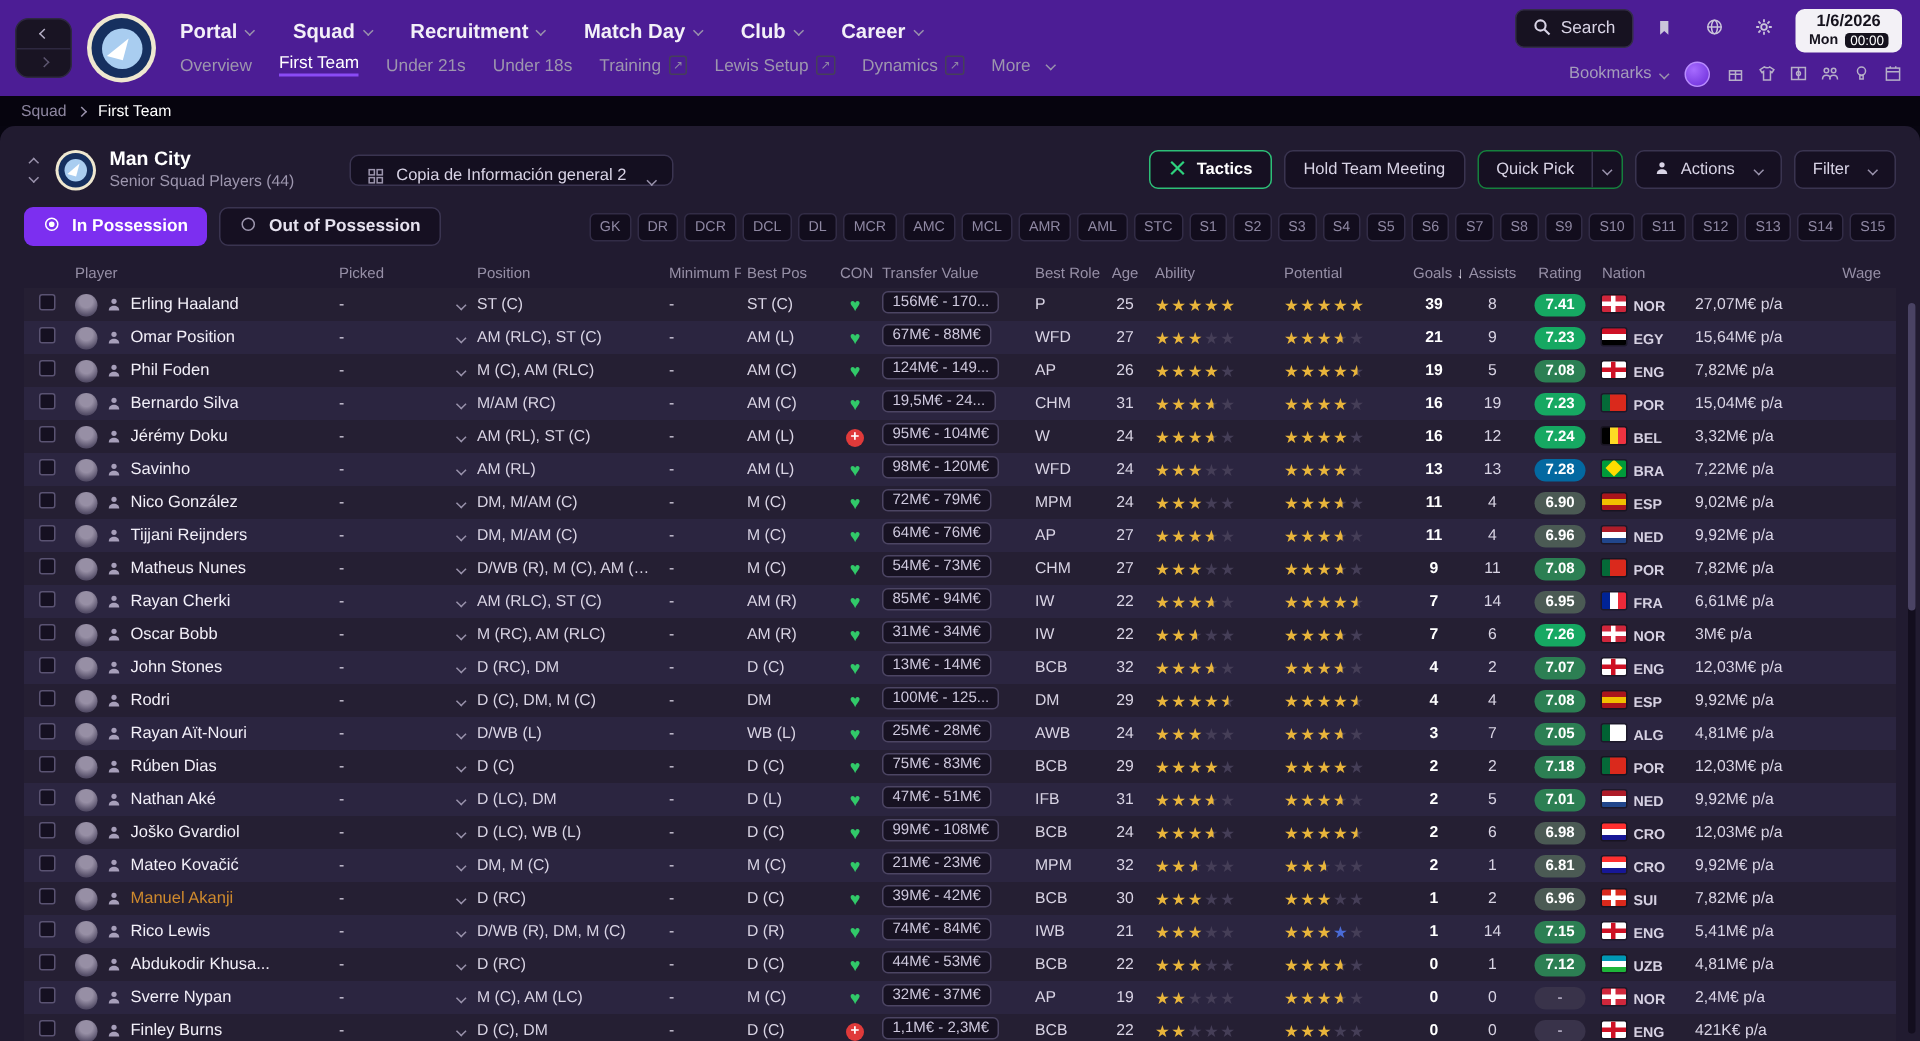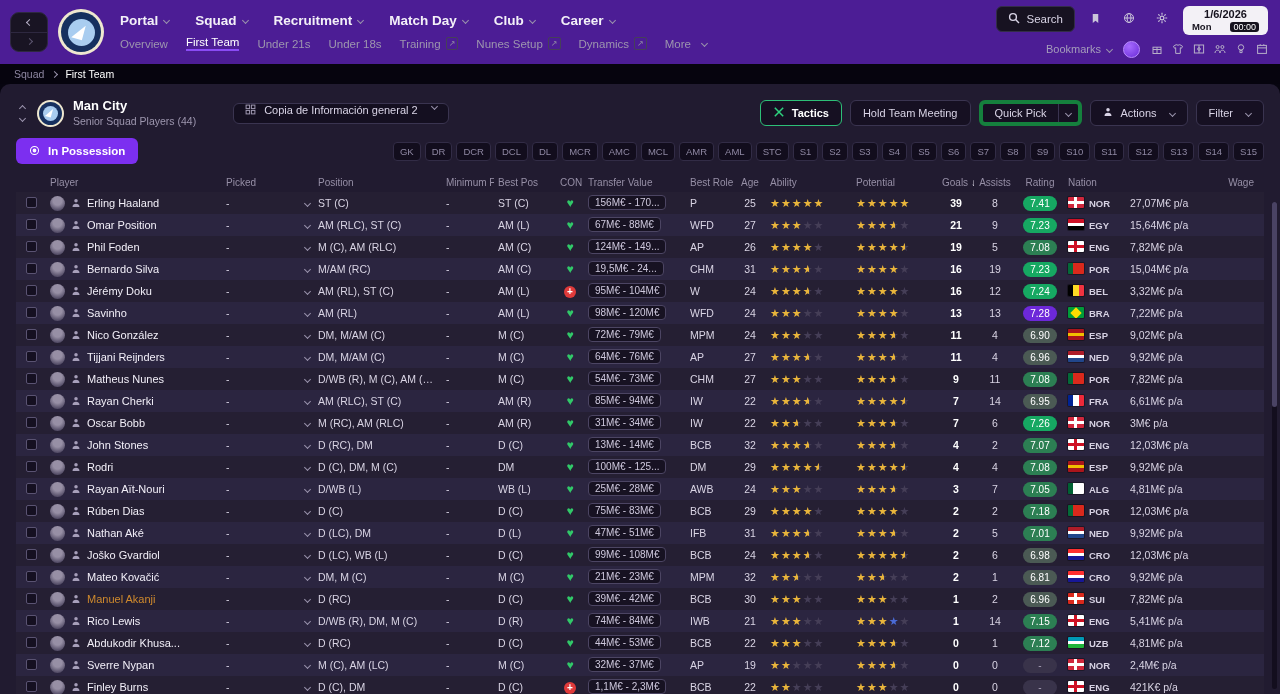--- a/index.html
+++ b/index.html
@@ -29,21 +29,21 @@
   .sub-menu{display:flex;gap:18px;align-items:center}
   .sub-item{display:flex;align-items:center;gap:5px;font-size:11.5px;color:#9d96ae}
   .sub-item.active .lbl{color:#fff;border-bottom:2px solid #8a4bf5;padding-bottom:1px}
   .ext{font-size:8px;border:1px solid #46405a;border-radius:2px;padding:0 2px;color:#8f88a3;line-height:11px}
   .top-right{margin-left:auto;display:flex;flex-direction:column;justify-content:center;gap:6px;padding-right:12px}
   .tr-row1{display:flex;gap:9px;justify-content:flex-end}
   .search-btn{height:26px;background:#171221;border:1px solid #332d47;border-radius:6px;display:flex;align-items:center;gap:7px;padding:0 11px;color:#d9d4e6;font-size:11.5px}
   .icon-btn{width:24px;height:24px;display:flex;align-items:center;justify-content:center;color:#cac4da}
   .date-box{background:#f3f1f6;border-radius:6px;padding:2px 9px;text-align:center;color:#15121d;line-height:1.2;min-width:62px}
   .d1{font-weight:bold;font-size:11px}
-  .d2{display:flex;gap:19px;justify-content:center;align-items:center;font-size:9.5px}
+  .d2{display:flex;gap:5px;justify-content:center;align-items:center;font-size:9.5px}
   .d2 .day{font-weight:bold}
   .d2 .time{background:#15121d;color:#fff;border-radius:3px;padding:0 3px;font-size:9px}
   .continue-btn{height:30px;min-width:152px;border-radius:8px;background:linear-gradient(180deg,#a055fa,#7c2ff0);border:1px solid #b77dff;display:flex;align-items:center;color:#fff;font-weight:bold;font-size:12.5px;padding:0 11px;justify-content:space-between}
   .cont-arrows{font-size:15px;letter-spacing:-2px;border-left:1px solid rgba(255,255,255,.35);padding-left:9px}
   .tr-row2{display:flex;align-items:center;gap:11px;justify-content:flex-end}
   .bm-label{display:flex;align-items:center;color:#a59dbb;font-size:11px}
   .profile-badge{width:17px;height:17px;border-radius:50%;background:radial-gradient(circle at 35% 30%,#a66bff,#6a2bd8);border:1px solid #b98cff}
   .quick-icons{display:flex;gap:9px;align-items:center}
   .qicon{color:#b6afc8;display:flex}
   
@@ -52,26 +52,26 @@
   .bc-dim{color:#8d86a0}
   .bc-cur{color:#fff}
   
   .panel{margin:0 0;height:610px;background:#211b30;border-radius:10px 10px 0 0;padding:8px 16px 0;position:relative}
   .panel-header{display:flex;align-items:center;gap:9px;height:42px}
   .collapse{display:flex;flex-direction:column;gap:5px;align-items:center;width:12px}
   .collapse .chev{margin:0}
   .titles{line-height:1.25}
   .club-name{font-size:13px;font-weight:bold;color:#fff}
   .squad-sub{font-size:10.5px;color:#9d96ae}
-  .view-dd{margin-left:28px;height:21px;background:#140f20;border:1px solid #3a3450;border-radius:6px;display:flex;align-items:flex-start;gap:8px;padding:0 11px;color:#d9d4e6;font-size:11px}
+  .view-dd{margin-left:28px;height:21px;background:#140f20;border:1px solid #3a3450;border-radius:6px;display:flex;align-items:flex-end;gap:8px;padding:0 11px;color:#d9d4e6;font-size:11px}
   .grid-ic{color:#9d96ae;display:flex}
   .hdr-buttons{margin-left:auto;display:flex;gap:8px;align-items:center}
   .btn{height:26px;border-radius:6px;border:1px solid #3a3450;background:#161022;color:#d9d4e6;font-size:11px;display:flex;align-items:center;gap:7px;padding:0 12px;font-family:inherit}
   .btn.tactics{border-color:#2dbf77;color:#fff;font-weight:bold}
-  .split{display:flex;height:26px;border:4px solid #15803d;border-radius:6px;overflow:hidden;background:#161022;color:#d9d4e6;font-size:11px}
+  .split{display:flex;height:26px;border:1px solid #15803d;border-radius:6px;overflow:hidden;background:#161022;color:#d9d4e6;font-size:11px}
   .split .main{display:flex;align-items:center;padding:0 12px}
   .split .dd{display:flex;align-items:center;padding:0 7px;border-left:1px solid #3a3450}
   .split .dd .chev{margin:0}
   
   .tabs-row{display:flex;align-items:center;gap:8px;margin:3px 0 7px;height:28px}
   .tab{height:26px;border-radius:6px;display:flex;align-items:center;gap:8px;padding:0 13px;font-weight:bold;font-size:11.5px}
   .tab-in{background:#7c2ff0;color:#fff}
   .tab-out{background:#161022;border:1px solid #3a3450;color:#e6e2ef}
   .tab-out .ric{color:#9d96ae}
   .pos-filters{margin-left:auto;display:flex;gap:4px}
@@ -99,21 +99,21 @@
   .med{display:inline-flex;width:12px;height:12px;border-radius:50%;background:#e03a3a;color:#fff;font-weight:bold;font-size:10px;line-height:12px;justify-content:center}
   .vpill{display:inline-block;max-width:95px;overflow:hidden;text-overflow:ellipsis;border:1px solid #4c4563;background:#171222;border-radius:4px;padding:1px 6px;font-size:10px;color:#cfc9de;white-space:nowrap}
   .stars{white-space:nowrap;font-size:11px;letter-spacing:1px}
   .s-full{color:#e9b53b}
   .s-blue{color:#4a6bd6}
   .s-empty{color:#453e57}
   .half{position:relative;display:inline-block}
   .half .b{color:#453e57}
   .half .f{position:absolute;left:0;top:0;width:55%;overflow:hidden;color:#e9b53b}
   .goalsv{font-weight:bold;color:#fff}
-  .badge{display:inline-block;min-width:34px;padding:2px 4px;border-radius:9px;font-size:10px;font-weight:normal;color:#fff;text-align:center}
+  .badge{display:inline-block;min-width:34px;padding:2px 4px;border-radius:9px;font-size:10px;font-weight:bold;color:#fff;text-align:center}
   .flag{width:16px;height:11px;display:inline-block;vertical-align:-1px;margin-right:5px;border-radius:1px;position:relative;overflow:hidden;box-shadow:0 0 0 1px rgba(0,0,0,.35)}
   .flag i{position:absolute;display:block}
   .fx{left:0;right:0;top:4px;height:3px}
   .fy{top:0;bottom:0;left:6px;width:3px}
   .fd{left:4px;top:1.5px;width:8px;height:8px;transform:rotate(45deg)}
   .ncode{font-size:9.5px;color:#d6d1e2;font-weight:bold}
   .vscroll{position:absolute;right:3px;top:118px;bottom:5px;width:5px;background:#130e1e;border-radius:3px}
   .vthumb{position:absolute;top:0;width:5px;height:42%;background:#4a4364;border-radius:3px}
 </style>
 </head>
@@ -173,21 +173,21 @@
           <span class="lbl">Under 21s</span>
         </div>
         <div class="sub-item">
           <span class="lbl">Under 18s</span>
         </div>
         <div class="sub-item">
           <span class="lbl">Training</span>
           <span class="ext">↗</span>
         </div>
         <div class="sub-item">
-          <span class="lbl">Nunes Setup</span>
+          <span class="lbl">Lewis Setup</span>
           <span class="ext">↗</span>
         </div>
         <div class="sub-item">
           <span class="lbl">Dynamics</span>
           <span class="ext">↗</span>
         </div>
         <div class="sub-item">
           <span class="lbl">More</span>
           <i class="chev"></i>
         </div>
@@ -344,20 +344,26 @@
   </div>
 
   <div class="tabs-row">
     <div class="tab tab-in">
       <span class="ric"><svg viewBox="0 0 12 12" width="11" height="11" fill="none" stroke="currentColor" stroke-width="1.1">
             <circle cx="6" cy="6" r="4.4"></circle>
             <circle cx="6" cy="6" r="1.5" fill="currentColor"></circle>
           </svg></span>
       <span>In Possession</span>
     </div>
+    <div class="tab tab-out">
+      <span class="ric"><svg viewBox="0 0 12 12" width="11" height="11" fill="none" stroke="currentColor" stroke-width="1.1">
+            <circle cx="6" cy="6" r="4.4"></circle>
+          </svg></span>
+      <span>Out of Possession</span>
+    </div>
     <div class="pos-filters">
         <div class="pos-box">GK</div>
         <div class="pos-box">DR</div>
         <div class="pos-box">DCR</div>
         <div class="pos-box">DCL</div>
         <div class="pos-box">DL</div>
         <div class="pos-box">MCR</div>
         <div class="pos-box">AMC</div>
         <div class="pos-box">MCL</div>
         <div class="pos-box">AMR</div>
@@ -623,21 +629,21 @@
             <td>-</td>
             <td>AM (L)</td>
             <td class="center"><span class="heart">♥</span></td>
             <td><span class="vpill">98M€ - 120M€</span></td>
             <td>WFD</td>
             <td class="center">24</td>
             <td><span class="stars"><span class="s-full">★</span><span class="s-full">★</span><span class="s-full">★</span><span class="s-empty">★</span><span class="s-empty">★</span></span></td>
             <td><span class="stars"><span class="s-full">★</span><span class="s-full">★</span><span class="s-full">★</span><span class="s-full">★</span><span class="s-empty">★</span></span></td>
             <td class="center"><span class="goalsv">13</span></td>
             <td class="center">13</td>
-            <td class="center"><span class="badge" style="background: #6d28d9;">7.28</span></td>
+            <td class="center"><span class="badge" style="background: #0369a1;">7.28</span></td>
             <td><span class="flag" style="background: rgb(0, 155, 58);"><i class="fd" style="background: rgb(254, 221, 0);"></i></span><span class="ncode">BRA</span></td>
             <td class="right">7,22M€ p/a</td>
           </tr>
           <tr>
             <td class="c-select"><span class="cb"></span></td>
             <td class="c-player">
               <div class="pwrap">
                 <span class="avatar"></span>
                 <span class="picon">
                   <svg viewBox="0 0 12 12" width="10" height="10" fill="currentColor">

